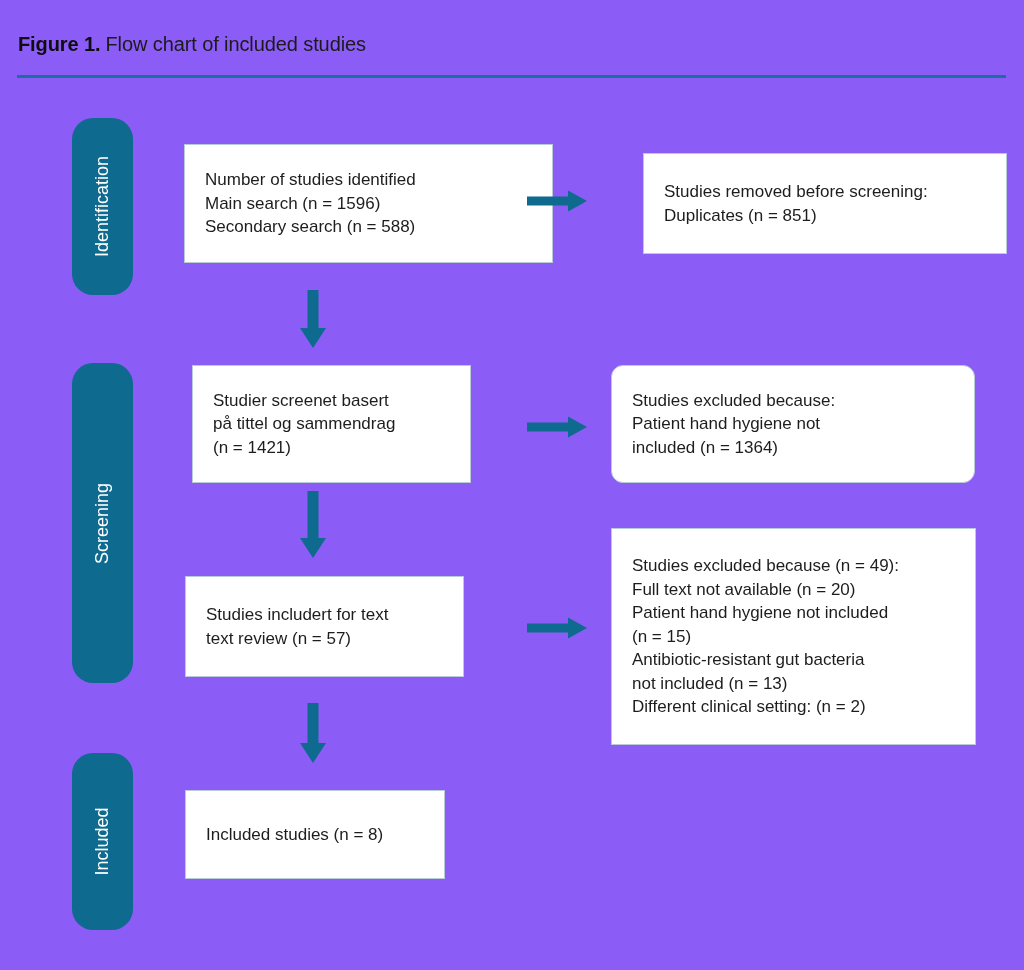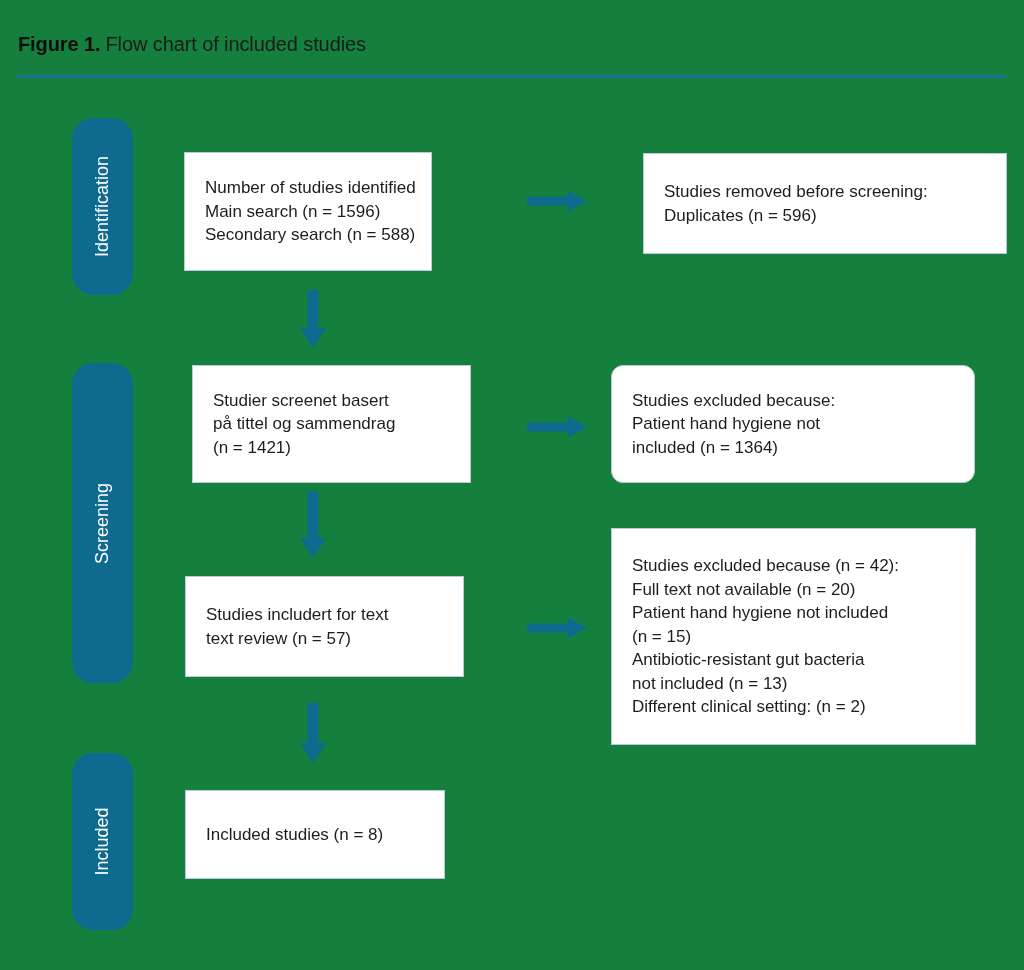--- a/index.html
+++ b/index.html
@@ -4,38 +4,38 @@
 <style>
   :root{
     --teal:#0e6a8e;
     --divider:#19709d;
     --box-border:#b8cbd7;
     --text:#1c1c1c;
   }
   *{margin:0;padding:0;box-sizing:border-box;}
   html,body{background:#ffffff;}
   body{font-family:"Liberation Sans","DejaVu Sans",sans-serif;color:var(--text);}
-  .page{position:relative;width:1024px;height:970px;background:#15803d;overflow:hidden;}
+  .page{position:relative;width:1024px;height:970px;background:#8b5cf6;overflow:hidden;}
 
   .figure-title{position:absolute;left:18px;top:33px;font-size:20px;color:#0e0e0e;letter-spacing:-0.1px;}
   .figure-title .lbl{font-weight:700;}
   .figure-title .cap{font-weight:400;margin-left:5px;color:#1b1b1b;}
   .divider{position:absolute;left:17px;top:75px;width:989px;height:3px;background:var(--divider);}
 
   .stage{position:absolute;left:72px;width:61px;background:var(--teal);border-radius:21px;
          display:flex;align-items:center;justify-content:center;}
   .stage-label{color:#ffffff;font-size:18px;white-space:nowrap;transform:rotate(-90deg);}
   .stage-identification{top:118px;height:177px;}
   .stage-screening{top:363px;height:320px;}
   .stage-included{top:753px;height:177px;}
 
   .fbox{position:absolute;background:#ffffff;border:1px solid var(--box-border);
         display:flex;flex-direction:column;justify-content:center;
         padding-left:20px;padding-right:10px;font-size:17px;line-height:23.5px;color:#1d1d1d;}
-  .box-identified{left:184px;top:152px;width:248px;height:119px;}
+  .box-identified{left:184px;top:144px;width:369px;height:119px;}
   .box-screened{left:192px;top:365px;width:279px;height:118px;}
   .box-fulltext{left:185px;top:576px;width:279px;height:101px;}
   .box-included{left:185px;top:790px;width:260px;height:89px;}
   .rbox-duplicates{left:643px;top:153px;width:364px;height:101px;}
   .rbox-screen-excl{left:611px;top:365px;width:364px;height:118px;border-radius:12px;}
   .rbox-fulltext-excl{left:611px;top:528px;width:365px;height:217px;}
 
   .arrow{position:absolute;}
   .arrow svg{display:block;}
   .arrow polygon{fill:var(--teal);}
@@ -82,31 +82,31 @@
     <div>Studies includert for text</div>
     <div>text review (n = 57)</div>
   </div>
 
   <div class="fbox box-included">
     <div>Included studies (n = 8)</div>
   </div>
 
   <div class="fbox rbox-duplicates">
     <div>Studies removed before screening:</div>
-    <div>Duplicates (n = 596)</div>
+    <div>Duplicates (n = 851)</div>
   </div>
 
   <div class="fbox rbox-screen-excl">
     <div>Studies excluded because:</div>
     <div>Patient hand hygiene not</div>
     <div>included (n = 1364)</div>
   </div>
 
   <div class="fbox rbox-fulltext-excl">
-    <div>Studies excluded because (n = 42):</div>
+    <div>Studies excluded because (n = 49):</div>
     <div>Full text not available (n = 20)</div>
     <div>Patient hand hygiene not included</div>
     <div>(n = 15)</div>
     <div>Antibiotic-resistant gut bacteria</div>
     <div>not included (n = 13)</div>
     <div>Different clinical setting: (n = 2)</div>
   </div>
 
   <div class="arrow h-arrow-1">
     <svg width="60" height="24" viewBox="0 0 60 24">

